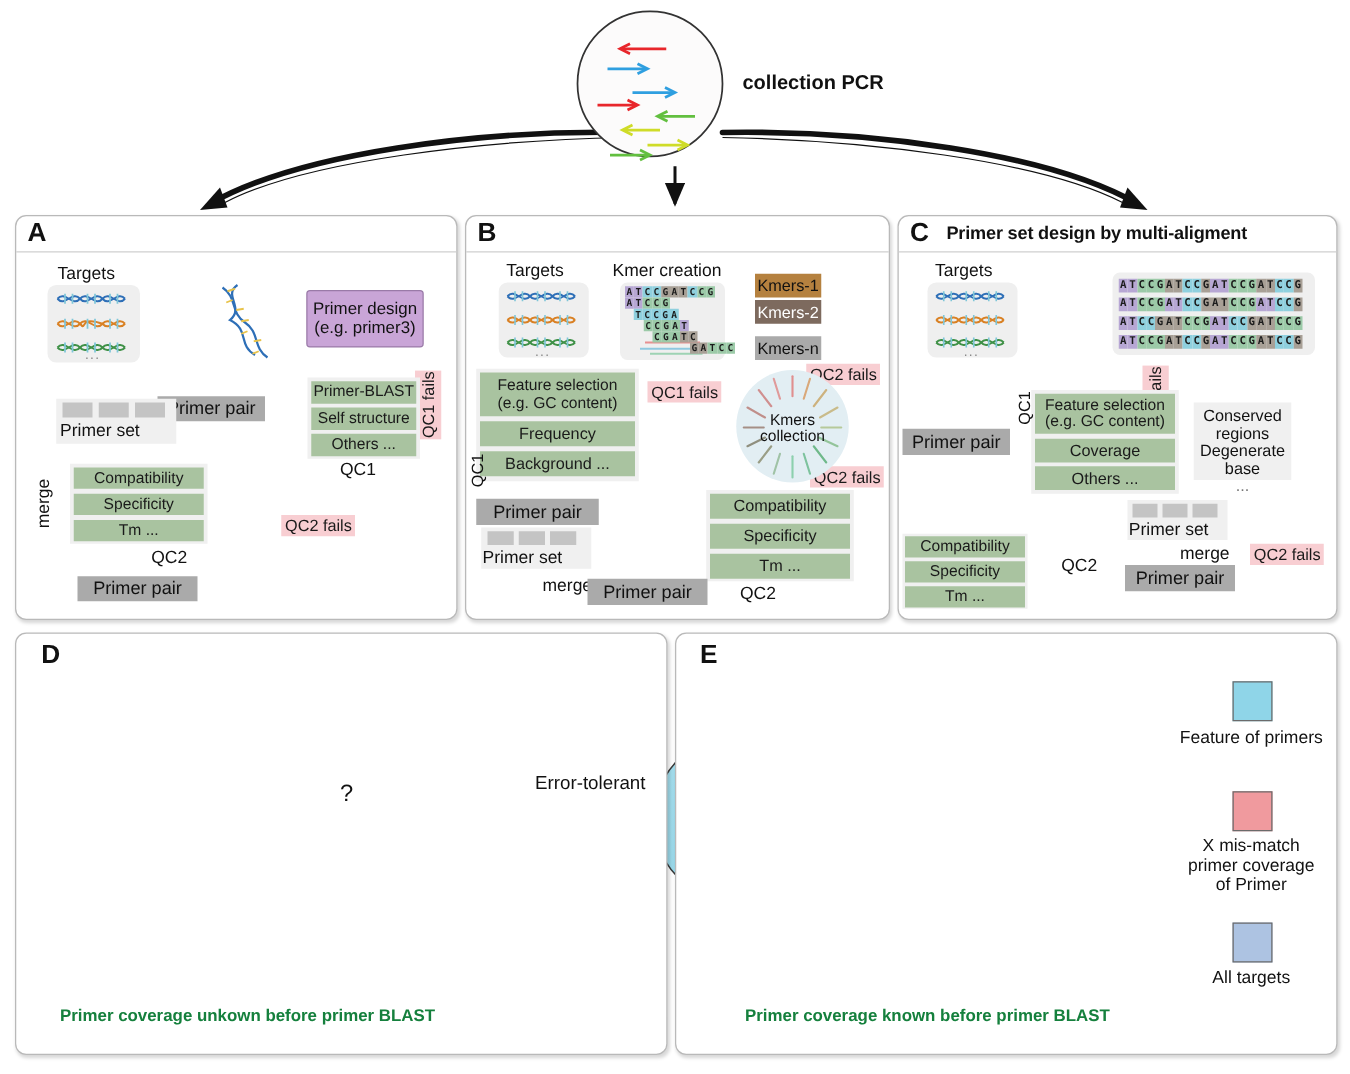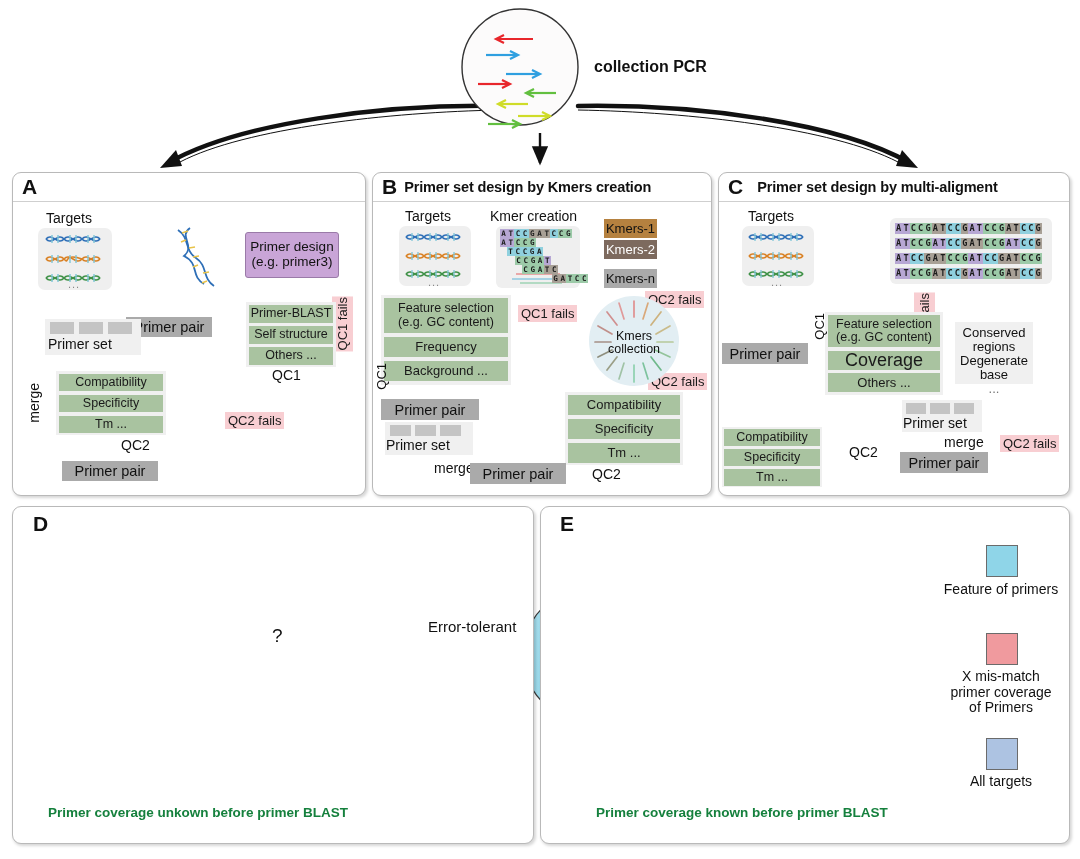--- a/index.html
+++ b/index.html
@@ -292,21 +292,20 @@
   <div class="gbox" style="left:59px;top:374px;width:104px;height:17px;font-size:12.5px;">Compatibility</div>
   <div class="gbox" style="left:59px;top:395px;width:104px;height:17px;font-size:12.5px;">Specificity</div>
   <div class="gbox" style="left:59px;top:416px;width:104px;height:17px;font-size:12.5px;">Tm ...</div>
   <div class="plainlabel" style="left:121px;top:437px;">QC2</div>
   <div class="pinkbadge" style="left:225px;top:412px;">QC2 fails</div>
   <div class="graybox" style="left:62px;top:461px;width:96px;height:20px;">Primer pair</div>
 
   <div class="panel" style="left:372px;top:172px;width:338px;height:322px;">
     <div class="panel-head">
       <span class="panel-letter">B</span>
-      <span class="panel-title">Primer set design by Kmers creation</span>
     </div>
   </div>
 
   <div class="plainlabel" style="left:405px;top:208px;">Targets</div>
   <div class="dnacard" style="left:399px;top:226px;width:72px;height:60px;">
     <svg width="72" height="60">
       <g stroke-width="1.6" fill="none">
         <path d="M7,11 C13,4 19,18 25,11 C31,4 37,18 43,11 C49,4 55,18 61,11" stroke="#2e6fb7"></path>
         <path d="M7,11 C13,18 19,4 25,11 C31,18 37,4 43,11 C49,18 55,4 61,11" stroke="#2e6fb7"></path>
         <path d="M7,30 C13,23 19,37 25,30 C31,23 37,37 43,30 C49,23 55,37 61,30" stroke="#d98124"></path>
@@ -472,21 +471,21 @@
     <div style="color:#777;">...</div>
   </div>
 
   <div class="lightbox" style="left:825px;top:312px;width:118px;height:83px;"></div>
   <div class="gbox" style="left:828px;top:315px;width:112px;height:32px;font-size:12.5px;">
     <div>
       <div>Feature selection</div>
       <div>(e.g. GC content)</div>
     </div>
   </div>
-  <div class="gbox" style="left:828px;top:351px;width:112px;height:19px;font-size:18px;">Coverage</div>
+  <div class="gbox" style="left:828px;top:351px;width:112px;height:19px;font-size:13px;">Coverage</div>
   <div class="gbox" style="left:828px;top:373px;width:112px;height:19px;font-size:13px;">Others ...</div>
   <div class="plainlabel vert" style="left:812px;top:313px;font-size:13px;">QC1</div>
 
   <div class="graybox" style="left:722px;top:343px;width:86px;height:21px;">Primer pair</div>
 
   <div class="setgroup" style="left:902px;top:400px;width:80px;height:32px;"></div>
   <div class="setchip" style="left:906px;top:403px;width:20px;height:11px;"></div>
   <div class="setchip" style="left:930px;top:403px;width:20px;height:11px;"></div>
   <div class="setchip" style="left:954px;top:403px;width:20px;height:11px;"></div>
   <div class="plainlabel" style="left:903px;top:415px;">Primer set</div>
@@ -511,19 +510,19 @@
 
   <div class="errtol" style="left:428px;top:618px;">Error-tolerant</div>
 
   <div class="legend-sw" style="left:986px;top:545px;width:30px;height:30px;background:#8fd5e8;"></div>
   <div class="legend-tx" style="left:930px;top:582px;width:142px;">Feature of primers</div>
 
   <div class="legend-sw" style="left:986px;top:633px;width:30px;height:30px;background:#f09a9e;"></div>
   <div class="legend-tx" style="left:930px;top:669px;width:142px;">
     <div>X mis-match</div>
     <div>primer coverage</div>
-    <div>of Primers</div>
+    <div>of Primer</div>
   </div>
 
   <div class="legend-sw" style="left:986px;top:738px;width:30px;height:30px;background:#adc3e2;"></div>
   <div class="legend-tx" style="left:930px;top:774px;width:142px;">All targets</div>
 
 </div>
 
 </body></html>

